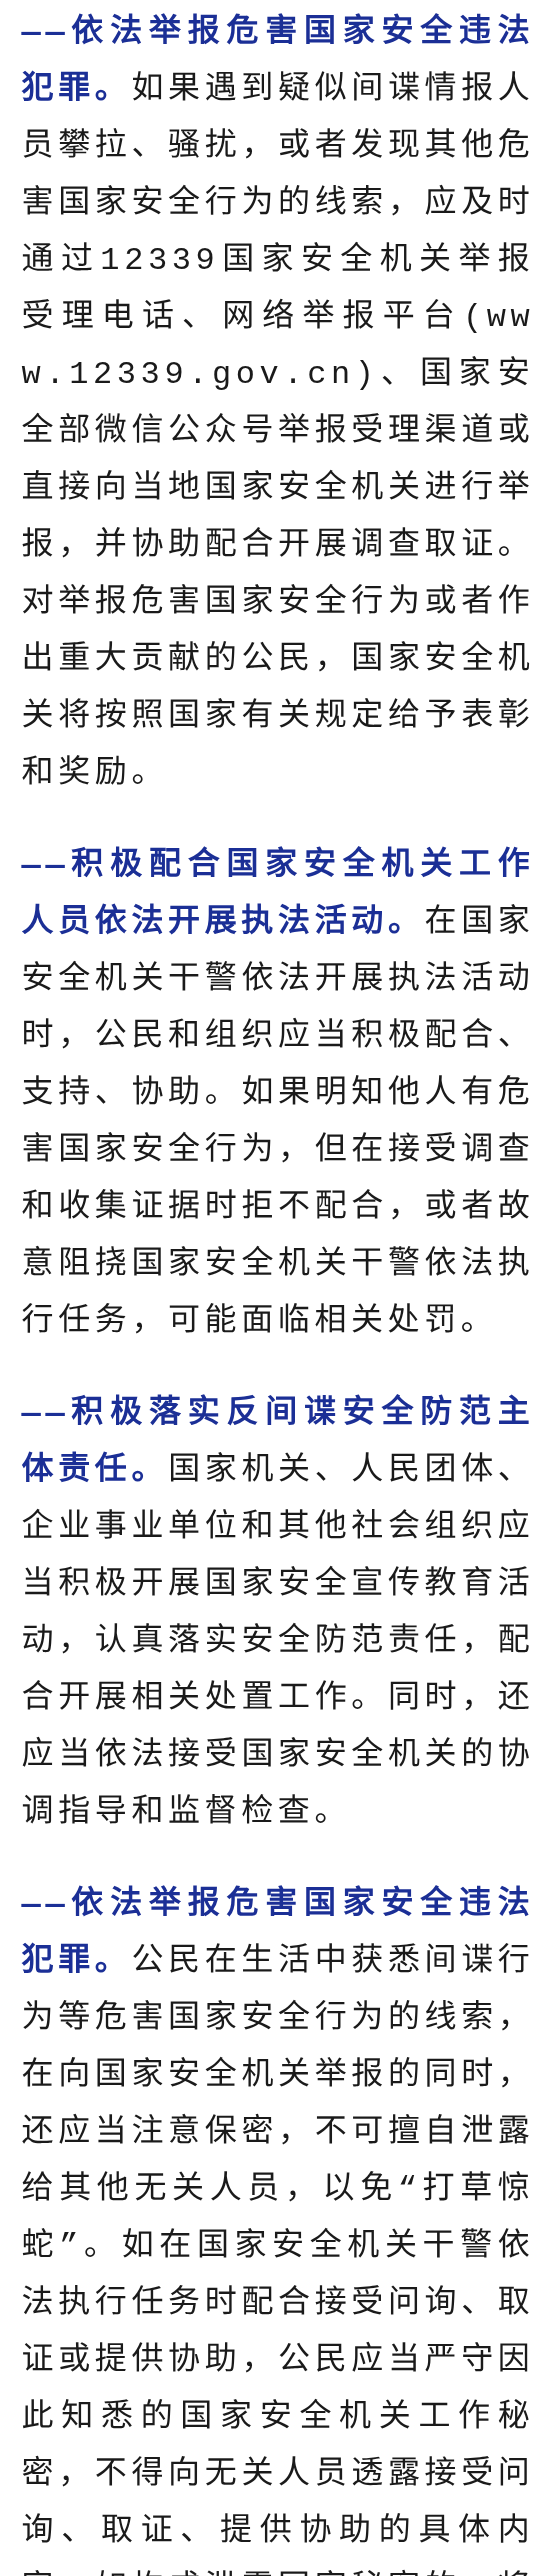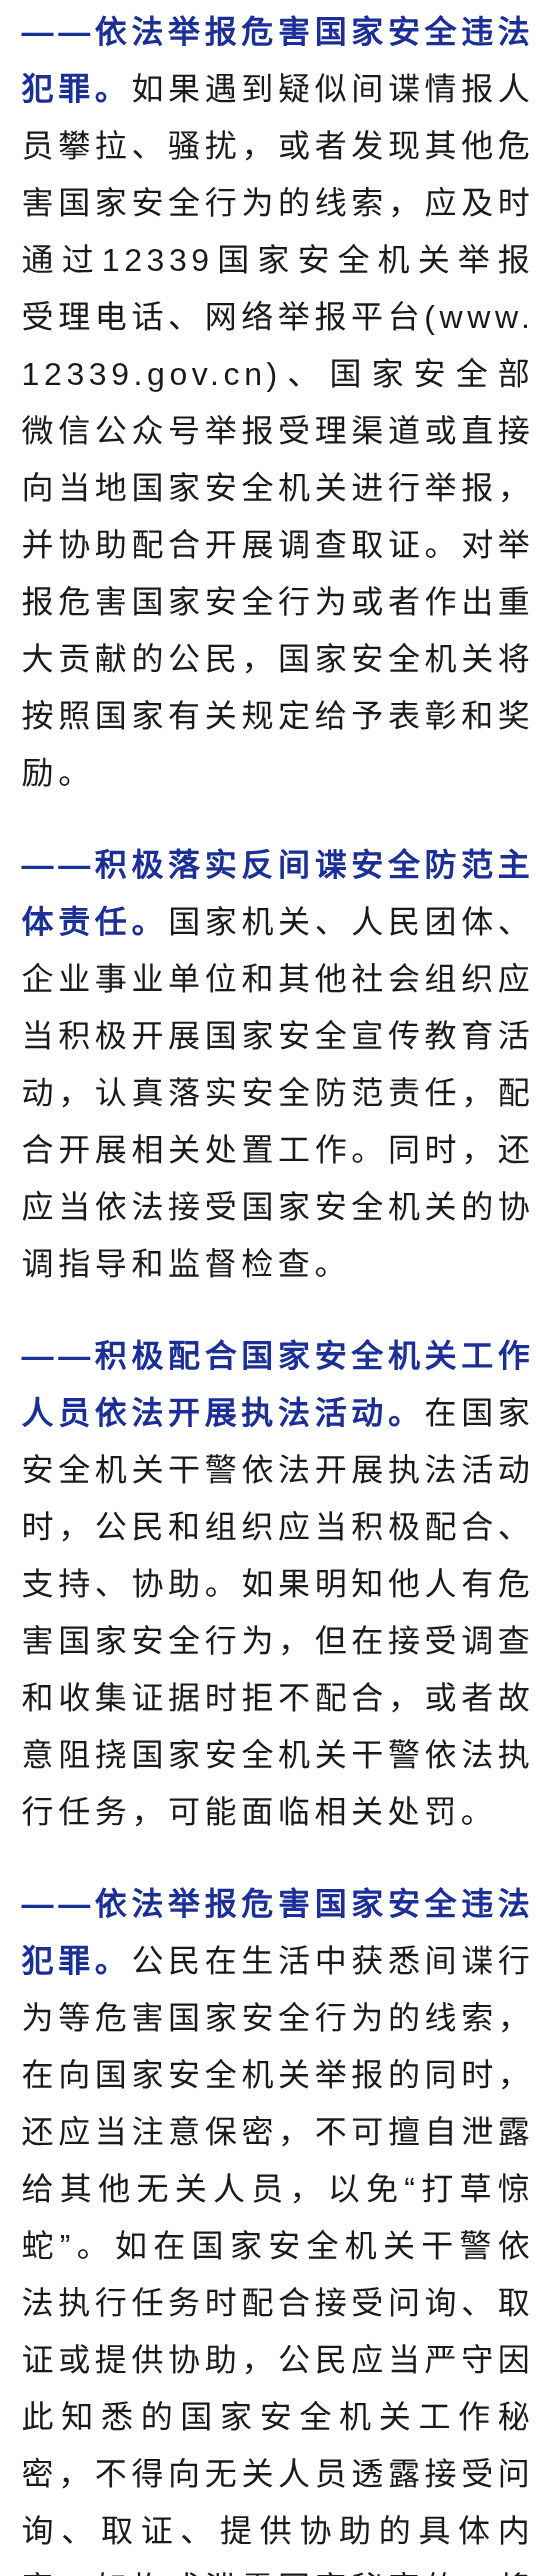--- a/index.html
+++ b/index.html
@@ -19,36 +19,37 @@
   .para {
     margin: 0 0 35px 0;
     font-size: 32px;
     line-height: 57px;
     letter-spacing: 4.6px;
     color: #1a1a1a;
     text-align: justify;
     text-justify: inter-character;
     font-weight: 400;
     word-break: break-all;
+    font-family: Liberation Mono, monospace;
   }
   .para:last-child {
     margin-bottom: 0;
   }
   .lead {
     color: #1b2f96;
     font-weight: 700;
   }
 </style>
 </head>
 <body>
 
 <div class="page">
 
   <p class="para"><strong class="lead">——依法举报危害国家安全违法犯罪。</strong><span>如果遇到疑似间谍情报人员攀拉、骚扰，或者发现其他危害国家安全行为的线索，应及时通过12339国家安全机关举报受理电话、网络举报平台(www.12339.gov.cn)、国家安全部微信公众号举报受理渠道或直接向当地国家安全机关进行举报，并协助配合开展调查取证。对举报危害国家安全行为或者作出重大贡献的公民，国家安全机关将按照国家有关规定给予表彰和奖励。</span></p>
 
+  <p class="para"><strong class="lead">——积极配合国家安全机关工作人员依法开展执法活动。</strong><span>在国家安全机关干警依法开展执法活动时，公民和组织应当积极配合、支持、协助。如果明知他人有危害国家安全行为，但在接受调查和收集证据时拒不配合，或者故意阻挠国家安全机关干警依法执行任务，可能面临相关处罚。</span></p>
+
   <p class="para"><strong class="lead">——积极落实反间谍安全防范主体责任。</strong><span>国家机关、人民团体、企业事业单位和其他社会组织应当积极开展国家安全宣传教育活动，认真落实安全防范责任，配合开展相关处置工作。同时，还应当依法接受国家安全机关的协调指导和监督检查。</span></p>
-
-  <p class="para"><strong class="lead">——积极配合国家安全机关工作人员依法开展执法活动。</strong><span>在国家安全机关干警依法开展执法活动时，公民和组织应当积极配合、支持、协助。如果明知他人有危害国家安全行为，但在接受调查和收集证据时拒不配合，或者故意阻挠国家安全机关干警依法执行任务，可能面临相关处罚。</span></p>
 
   <p class="para"><strong class="lead">——依法举报危害国家安全违法犯罪。</strong><span>公民在生活中获悉间谍行为等危害国家安全行为的线索，在向国家安全机关举报的同时，还应当注意保密，不可擅自泄露给其他无关人员，以免“打草惊蛇”。如在国家安全机关干警依法执行任务时配合接受问询、取证或提供协助，公民应当严守因此知悉的国家安全机关工作秘密，不得向无关人员透露接受问询、取证、提供协助的具体内容，如构成泄露国家秘密的，将面临相关处罚。</span></p>
 
 </div>
 
 
 </body></html>

